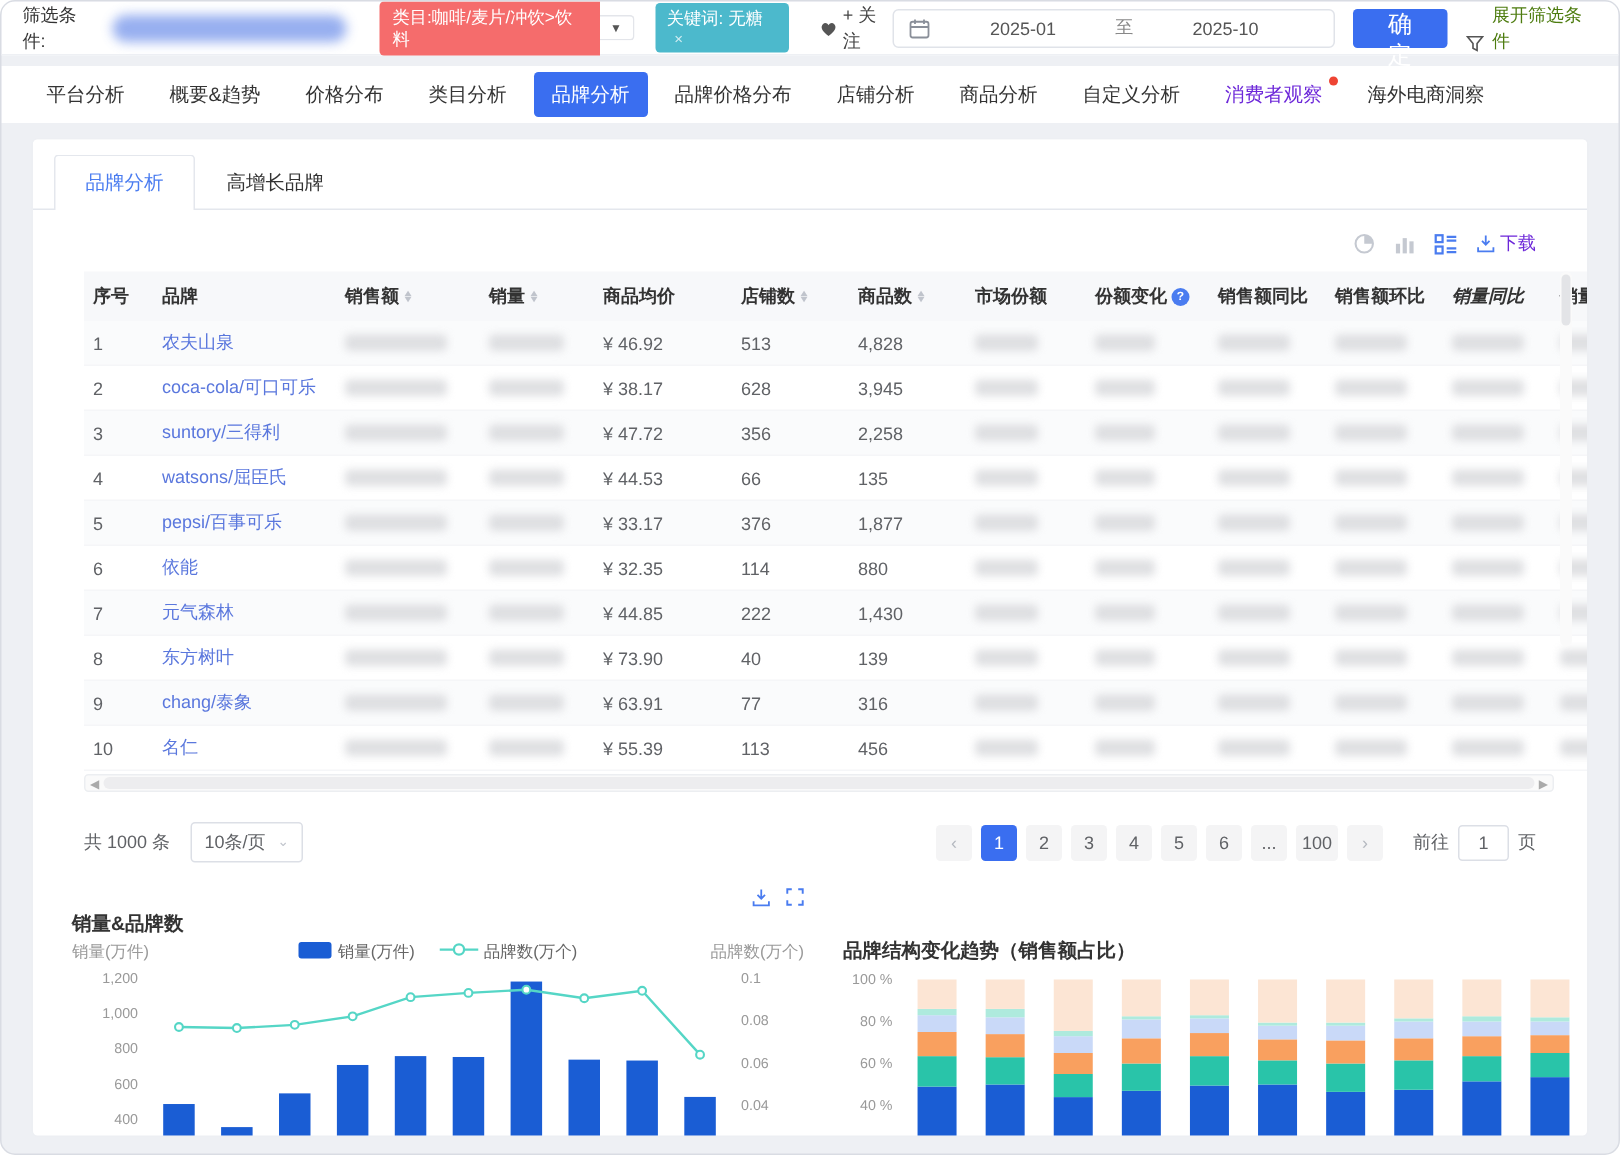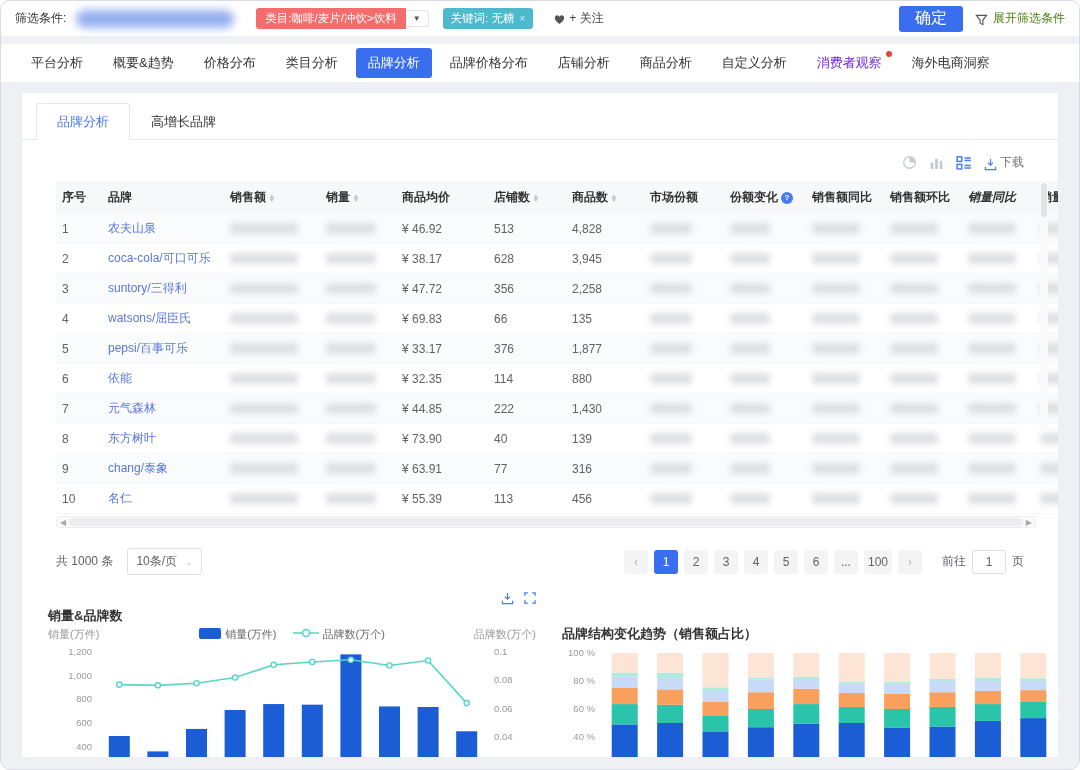--- a/index.html
+++ b/index.html
@@ -31,21 +31,21 @@
   .red-dot { position:absolute; top:3px; right:2px; width:6px; height:6px; border-radius:50%; background:#e43; }
 
   
   .card { background:#fff; margin:10px 20px 12px; border-radius:4px; border:1px solid #edeff3; height:666px; overflow:hidden; }
   .subtabs { display:flex; border-bottom:1px solid #e4e7ed; background:#fff; padding-left:14px; padding-top:9px; }
   .subtab { font-size:13px; color:#333; padding:9px 20px; border:1px solid transparent; border-bottom:none; cursor:pointer; border-radius:3px 3px 0 0; position:relative; top:1px; background:transparent; }
   .subtab.active { color:#4a7cf0; background:#fff; border-color:#e4e7ed; }
 
   .toolsrow { display:flex; justify-content:flex-end; align-items:center; gap:12px; padding:14px 34px 6px; }
   .tool-ic { cursor:pointer; display:inline-flex; align-items:center; }
-  .dl-link { color:#737373; font-size:12px; display:inline-flex; align-items:flex-end; gap:3px; cursor:pointer; }
+  .dl-link { color:#6d28d9; font-size:12px; display:inline-flex; align-items:center; gap:3px; cursor:pointer; }
 
   
   .table-wrap { margin:4px 22px 0 34px; position:relative; }
   table { border-collapse:collapse; width:1020px; table-layout:fixed; }
   thead th { background:#f7f8fa; font-size:12px; color:#333; font-weight:bold; text-align:left; padding:8px 6px; white-space:nowrap; }
   tbody td { font-size:12px; color:#606266; padding:6px 6px; white-space:nowrap; border-bottom:1px solid #f5f6f8; }
   tbody tr:nth-child(odd) { background:#fafbfc; }
   td .brand { color:#5a77dd; cursor:pointer; }
   .sorters { display:inline-flex; flex-direction:column; vertical-align:middle; margin-left:3px; line-height:4px; }
   .sorters i { font-style:normal; font-size:6px; color:#c0c4cc; transform:scaleX(1.3); }
@@ -94,20 +94,29 @@
     <span class="tag-red">类目:咖啡/麦片/冲饮&gt;饮料</span>
     <span class="tag-caret">▼</span>
     <span class="tag-teal"><span>关键词: 无糖</span><span class="x">×</span></span>
     <span class="follow">
       <svg width="13" height="12" viewBox="0 0 14 13">
           <path d="M7 12 C2.2 8.4 0.8 5.4 2.8 3.3 C4.6 1.4 6.6 3 7 4.2 C7.4 3 9.4 1.4 11.2 3.3 C13.2 5.4 11.8 8.4 7 12Z" fill="#555"></path>
         </svg>
       <span>+ 关注</span>
     </span>
     <div class="filter-right">
+      <div class="daterange">
+        <svg width="14" height="14" viewBox="0 0 14 14">
+            <rect x="1" y="2.5" width="12" height="10.5" rx="1.5" fill="none" stroke="#8a8f99" stroke-width="1.2"></rect>
+            <path d="M4 1v3M10 1v3M1 6h12" stroke="#8a8f99" stroke-width="1.2"></path>
+          </svg>
+        <span class="d">2025-01</span>
+        <span class="zhi">至</span>
+        <span class="d">2025-10</span>
+      </div>
       <button class="btn-primary">确定</button>
       <span class="expand">
         <svg width="13" height="13" viewBox="0 0 14 14">
             <path d="M1.5 1.5h11L8.5 6.5v5l-3-1.6V6.5z" fill="none" stroke="#555" stroke-width="1.2"></path>
           </svg>
         <span>展开筛选条件</span>
       </span>
     </div>
   </div>
 
@@ -288,21 +297,21 @@
             </tr>
             <tr>
               <td>4</td>
               <td><span class="brand">watsons/屈臣氏</span></td>
               <td>
                 <div class="smudge" style="width: 68px;"></div>
               </td>
               <td>
                 <div class="smudge" style="width: 50px;"></div>
               </td>
-              <td>¥ 69.83</td>
+              <td>¥ 44.53</td>
               <td>66</td>
               <td>135</td>
               <td>
                 <div class="smudge" style="width: 42px;"></div>
               </td>
               <td>
                 <div class="smudge" style="width: 40px;"></div>
               </td>
               <td>
                 <div class="smudge" style="width: 48px;"></div>

